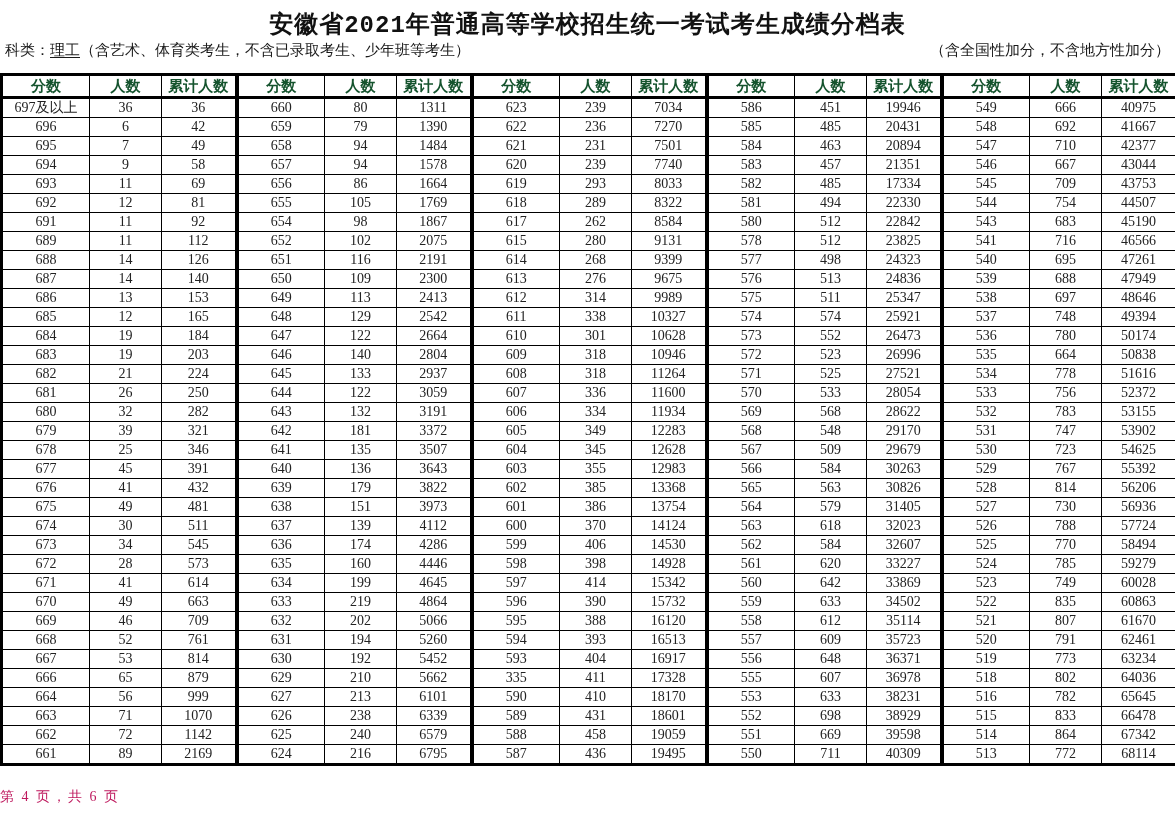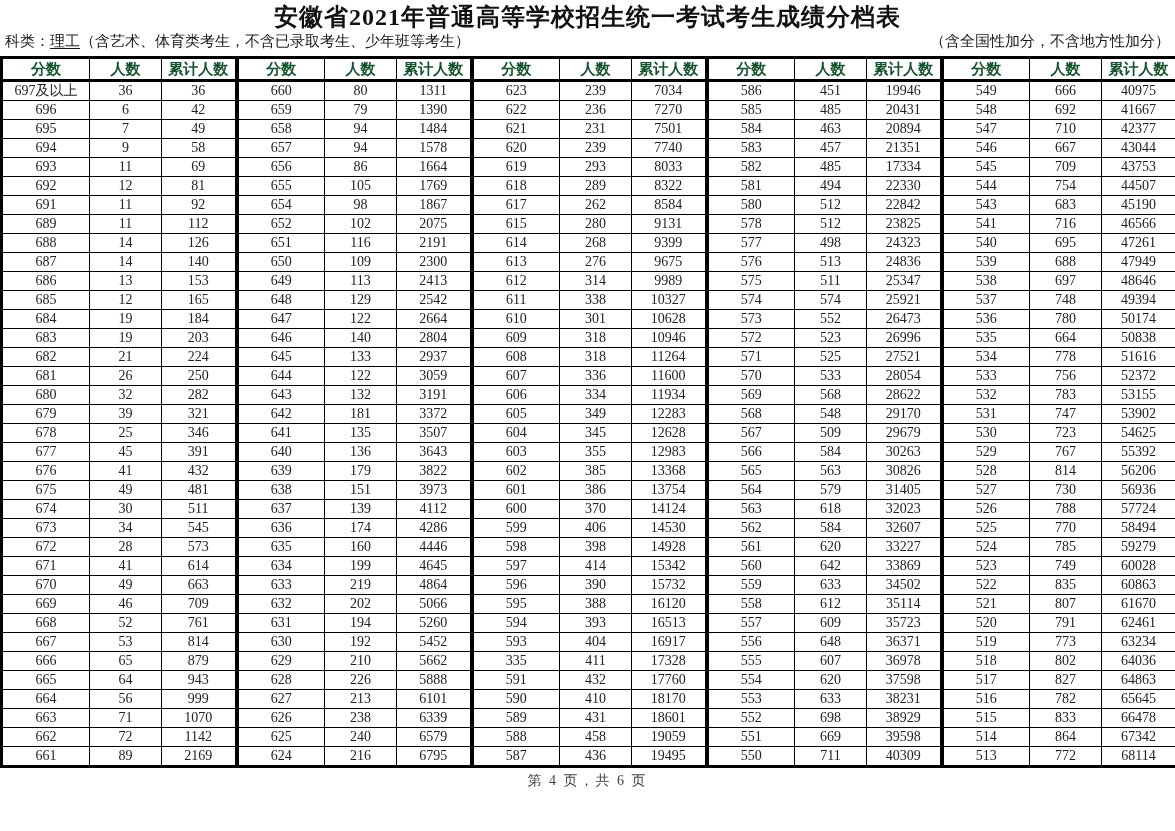--- a/index.html
+++ b/index.html
@@ -14,31 +14,32 @@
   .page {
     width: 1175px;
     height: 831px;
     box-sizing: border-box;
     overflow: hidden;
   }
   .title {
     text-align: center;
     font-size: 24px;
     font-weight: bold;
-    padding-top: 3px;
+    padding-top: 12px;
     line-height: 28px;
     letter-spacing: 1px;
     color: #111;
+    font-family: Liberation Mono, monospace;
   }
   .subtitle-row {
     display: flex;
     justify-content: space-between;
     align-items: flex-end;
     font-size: 15px;
-    padding: 1px 5px 5px 5px;
+    padding: 1px 5px 13px 5px;
     color: #1a1a1a;
   }
   .underlined {
     text-decoration: underline;
     text-underline-offset: 2px;
   }
   table.score-table {
     border-collapse: collapse;
     table-layout: fixed;
     margin: 0 auto;
@@ -62,25 +63,25 @@
     font-weight: bold;
     height: 20px;
     line-height: 20px;
     border-bottom: 3px solid #000;
     color: #14532d;
   }
   .score-table .gsep {
     border-left: 4px solid #000;
   }
   .footer {
-    text-align: center;
+    text-align: left;
     font-size: 14px;
-    margin-top: 4px;
+    margin-top: 22px;
     letter-spacing: 2px;
-    color: #404040;
+    color: #be185d;
   }
 </style>
 </head>
 <body>
 
 <div class="page">
 
   <div class="title">安徽省2021年普通高等学校招生统一考试考生成绩分档表</div>
 
   <div class="subtitle-row">
@@ -649,37 +650,20 @@
           <td>411</td>
           <td>17328</td>
           <td class="gsep">555</td>
           <td>607</td>
           <td>36978</td>
           <td class="gsep">518</td>
           <td>802</td>
           <td>64036</td>
         </tr>
         <tr>
-          <td>665</td>
-          <td>64</td>
-          <td>943</td>
-          <td class="gsep">628</td>
-          <td>226</td>
-          <td>5888</td>
-          <td class="gsep">591</td>
-          <td>432</td>
-          <td>17760</td>
-          <td class="gsep">554</td>
-          <td>620</td>
-          <td>37598</td>
-          <td class="gsep">517</td>
-          <td>827</td>
-          <td>64863</td>
-        </tr>
-        <tr>
           <td>664</td>
           <td>56</td>
           <td>999</td>
           <td class="gsep">627</td>
           <td>213</td>
           <td>6101</td>
           <td class="gsep">590</td>
           <td>410</td>
           <td>18170</td>
           <td class="gsep">553</td>

